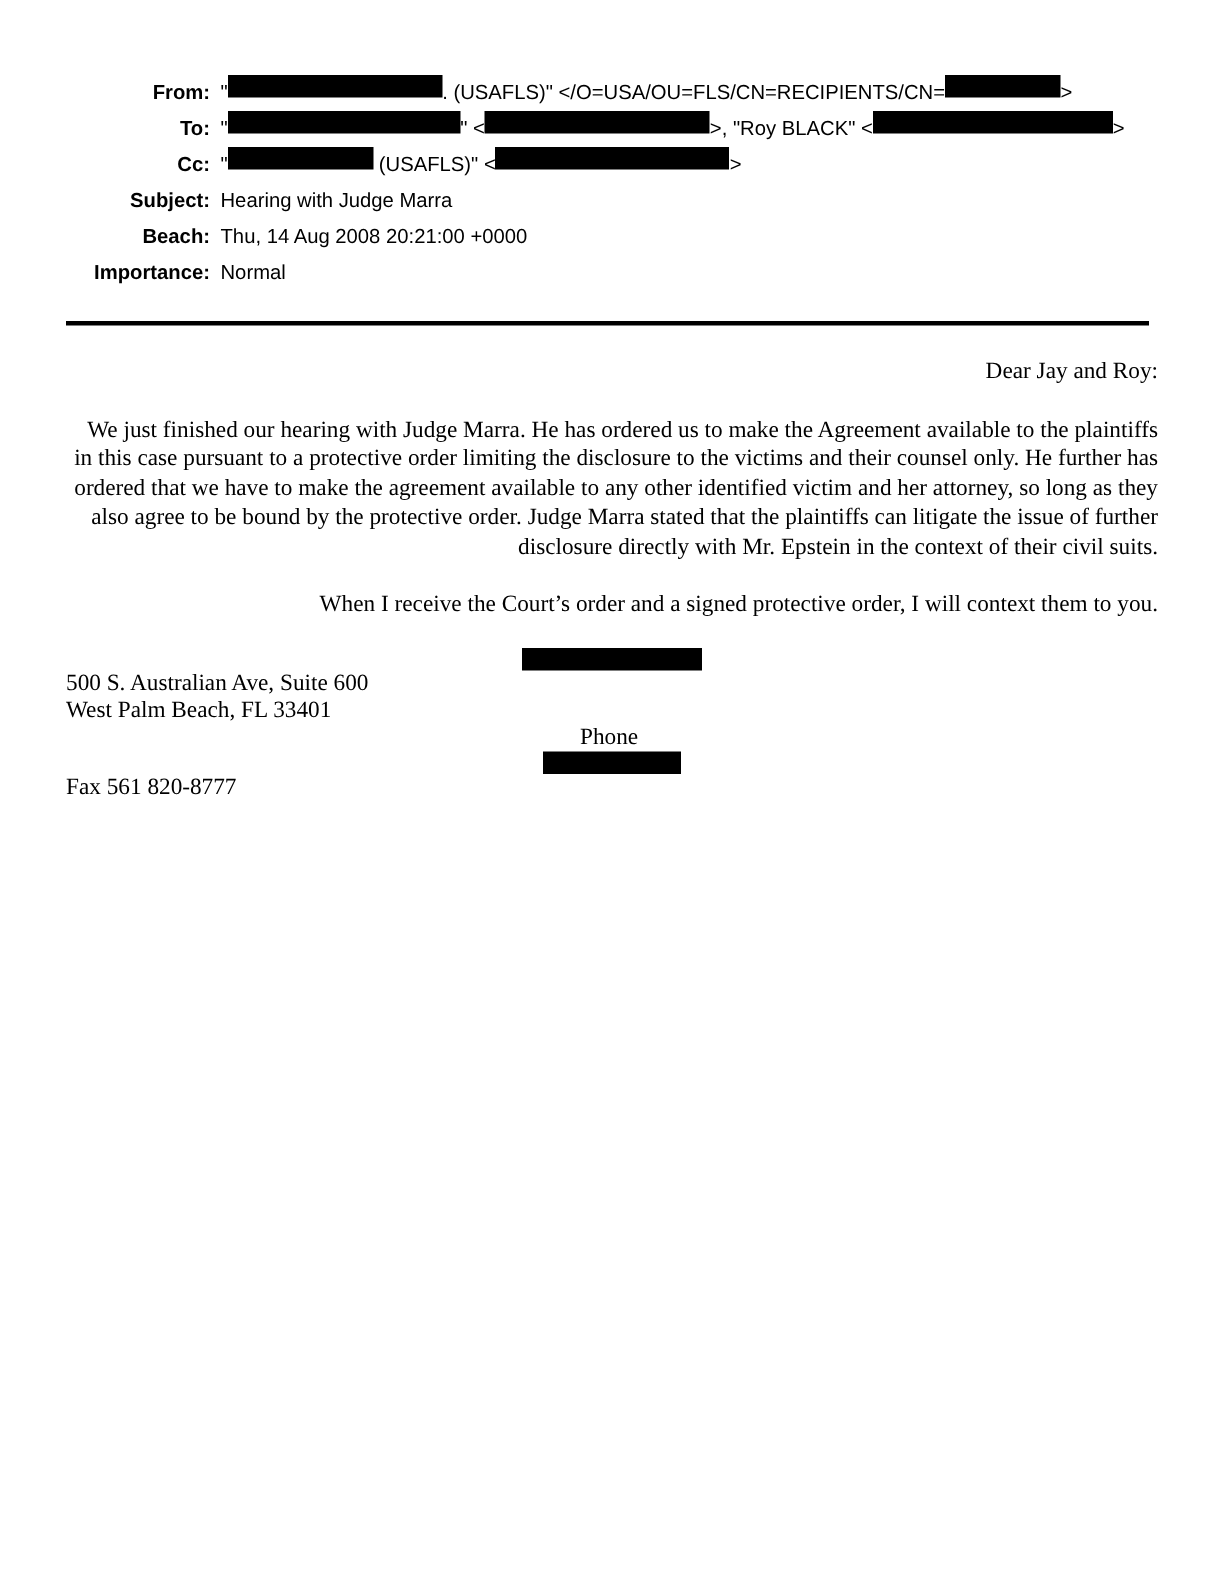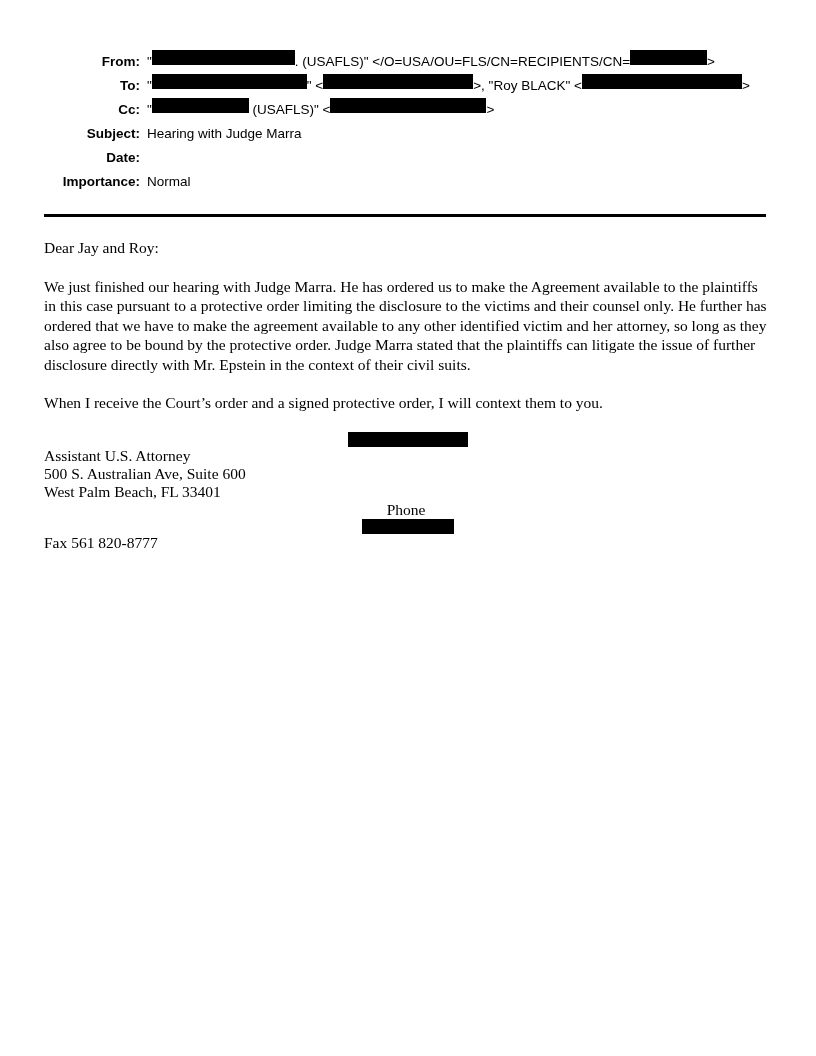--- a/index.html
+++ b/index.html
@@ -79,20 +79,21 @@
     left: 44px;
     top: 238px;
     width: 728px;
     font-family: "Liberation Serif", serif;
     font-size: 15.5px;
     line-height: 19.5px;
     color: #000;
   }
   .body p {
     margin: 0 0 19px 0;
+    text-align: right;
   }
   .sig {
     font-family: "Liberation Serif", serif;
     font-size: 15.5px;
     line-height: 18px;
   }
   .sig .line { display: flex; align-items: center; white-space: pre; flex-direction: column; }
   .sigbar {
     display: inline-block;
     background: #000;
@@ -139,42 +140,42 @@
         <span class="txt">&gt;</span>
       </div>
     </div>
 
     <div class="hrow">
       <div class="hlabel">Subject:</div>
       <div class="hvalue">Hearing with Judge Marra</div>
     </div>
 
     <div class="hrow">
-      <div class="hlabel">Date:</div>
+      <div class="hlabel">Beach:</div>
+      <div class="hvalue">Thu, 14 Aug 2008 20:21:00 +0000</div>
     </div>
 
     <div class="hrow">
       <div class="hlabel">Importance:</div>
       <div class="hvalue">Normal</div>
     </div>
 
   </div>
 
   <div class="rule"></div>
 
   <div class="body">
     <p>Dear Jay and Roy:</p>
     <p>We just finished our hearing with Judge Marra.  He has ordered us to make the Agreement available to the plaintiffs in this case pursuant to a protective order limiting the disclosure to the victims and their counsel only.  He further has ordered that we have to make the agreement available to any other identified victim and her attorney, so long as they also agree to be bound by the protective order.  Judge Marra stated that the plaintiffs can litigate the issue of further disclosure directly with Mr. Epstein in the context of their civil suits.</p>
     <p>When I receive the Court’s order and a signed protective order, I will context them to you.</p>
 
     <div class="sig">
       <div class="line">
         <span class="sigbar" style="width:120px;height:15px;"></span>
       </div>
-      <div>Assistant U.S. Attorney</div>
       <div>500 S. Australian Ave, Suite 600</div>
       <div>West Palm Beach, FL 33401</div>
       <div class="line">
         <span>Phone </span>
         <span class="sigbar" style="width:92px;height:15px;"></span>
       </div>
       <div>Fax 561 820-8777</div>
     </div>
   </div>
 

